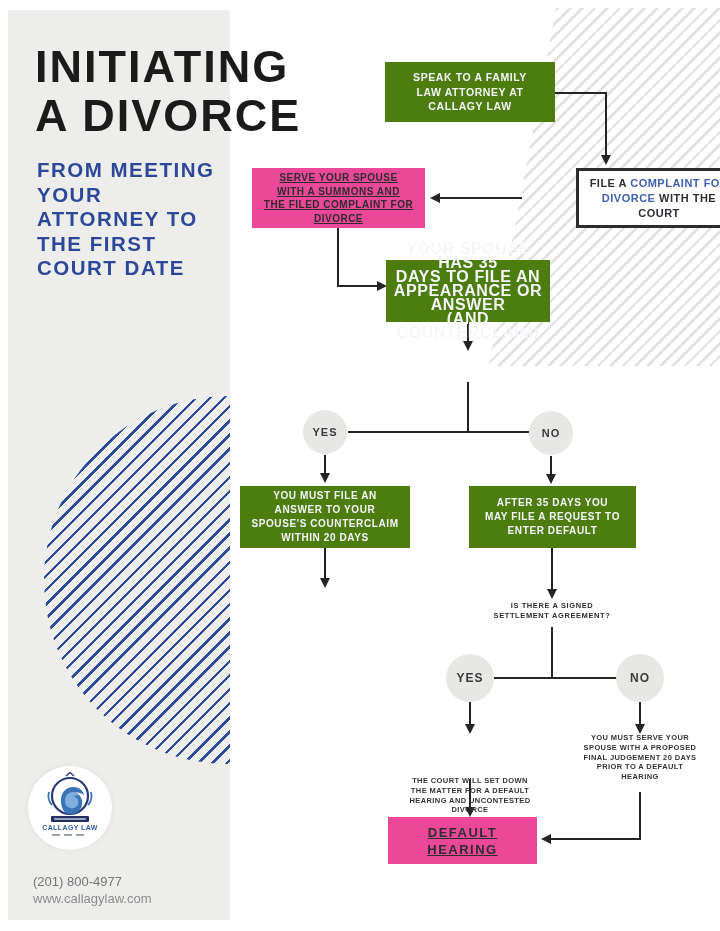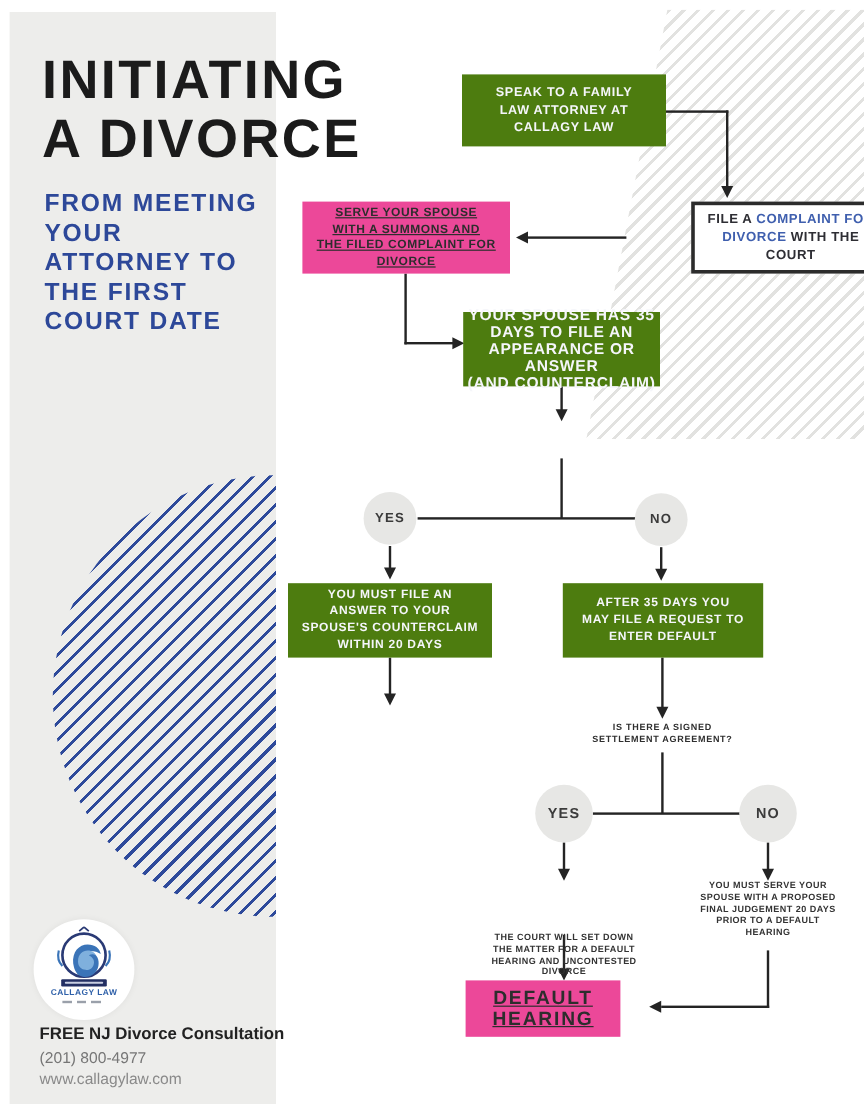--- a/index.html
+++ b/index.html
@@ -113,21 +113,21 @@
 
   <div class="abs node outlinebox" style="left:531px;top:168px;width:166px;height:60px;font-size:11px;line-height:15px;margin-left:45px;">
     <div style="width:142px;"><span>FILE A </span><span style="color:#3f5fae;">COMPLAINT FOR DIVORCE</span><span> WITH THE COURT</span></div>
   </div>
 
   <div class="abs node graybox preline" style="left:252px;top:168px;width:173px;height:60px;font-size:10px;line-height:13.5px;">SERVE YOUR SPOUSE
 WITH A SUMMONS AND
 THE FILED COMPLAINT FOR
 DIVORCE</div>
 
-  <div class="abs node bluebox preline" style="left:386px;top:260px;width:164px;height:62px;font-size:13px;line-height:14px;">YOUR SPOUSE HAS 35
+  <div class="abs node bluebox preline" style="left:386px;top:260px;width:164px;height:62px;font-size:16px;line-height:14px;">YOUR SPOUSE HAS 35
 DAYS TO FILE AN
 APPEARANCE OR ANSWER
 (AND COUNTERCLAIM)</div>
 
 
   <div class="abs circle" style="left:303px;top:410px;width:44px;height:44px;font-size:11px;">YES</div>
   <div class="abs circle" style="left:529px;top:411px;width:44px;height:44px;font-size:11px;">NO</div>
 
   <div class="abs node bluebox preline" style="left:240px;top:486px;width:170px;height:62px;font-size:10px;line-height:14px;">YOU MUST FILE AN
 ANSWER TO YOUR
@@ -149,34 +149,33 @@
 THE MATTER FOR A DEFAULT
 HEARING AND UNCONTESTED
 DIVORCE</div>
 
   <div class="abs leaftext preline" style="left:560px;top:733px;width:160px;font-size:7.5px;line-height:9.8px;">YOU MUST SERVE YOUR
 SPOUSE WITH A PROPOSED
 FINAL JUDGEMENT 20 DAYS
 PRIOR TO A DEFAULT
 HEARING</div>
 
-  <div class="abs node graybox preline" style="left:388px;top:817px;width:129px;height:47px;font-size:16px;line-height:17px;letter-spacing:1.5px;">DEFAULT
+  <div class="abs node graybox preline" style="left:388px;top:817px;width:149px;height:47px;font-size:13px;line-height:17px;letter-spacing:1.5px;">DEFAULT
 HEARING</div>
 
   <div class="abs logo-badge">
     <svg width="60" height="54" viewBox="0 0 60 54" style="margin-top:6px;">
       <path d="M26 4 l4-3.5 L34 4" stroke="#2a3a75" stroke-width="1.4" fill="none"></path>
       <circle cx="30" cy="24" r="18" fill="#ffffff" stroke="#2a3a75" stroke-width="2.2"></circle>
       <path d="M21 31 c-1-10 5-16 12-16 c6 0 10 3 11 8 c-3-2-6-3-9-2 c6 2 8 7 7 12 c-1 6-7 10-13 9 c-5-1-7-5-8-11 z" fill="#3a74b8"></path>
       <path d="M25 29 c0-6 4-9 8-9 c4 0 6 2 7 4 c-2-1-4-1-6 0 c4 2 5 5 4 8 c-1 4-5 5-8 4 c-3-1-5-3-5-7 z" fill="#7fb0dd"></path>
       <path d="M9 20 q-2 8 3 13 M51 20 q2 8 -3 13" stroke="#3a74b8" stroke-width="1.8" fill="none"></path>
       <rect x="11" y="44" width="38" height="6" rx="1" fill="#232f63"></rect>
       <rect x="14" y="46.2" width="32" height="1.6" rx="0.8" fill="#c9cfe2"></rect>
     </svg>
     <div class="logo-text">CALLAGY LAW</div>
     <div class="logo-tag"></div>
   </div>
 
-  <div class="abs consult">FREE NJ Divorce Consultation</div>
   <div class="abs phone">(201) 800-4977</div>
   <div class="abs website">www.callagylaw.com</div>
 
 </div>
 
 </body></html>

